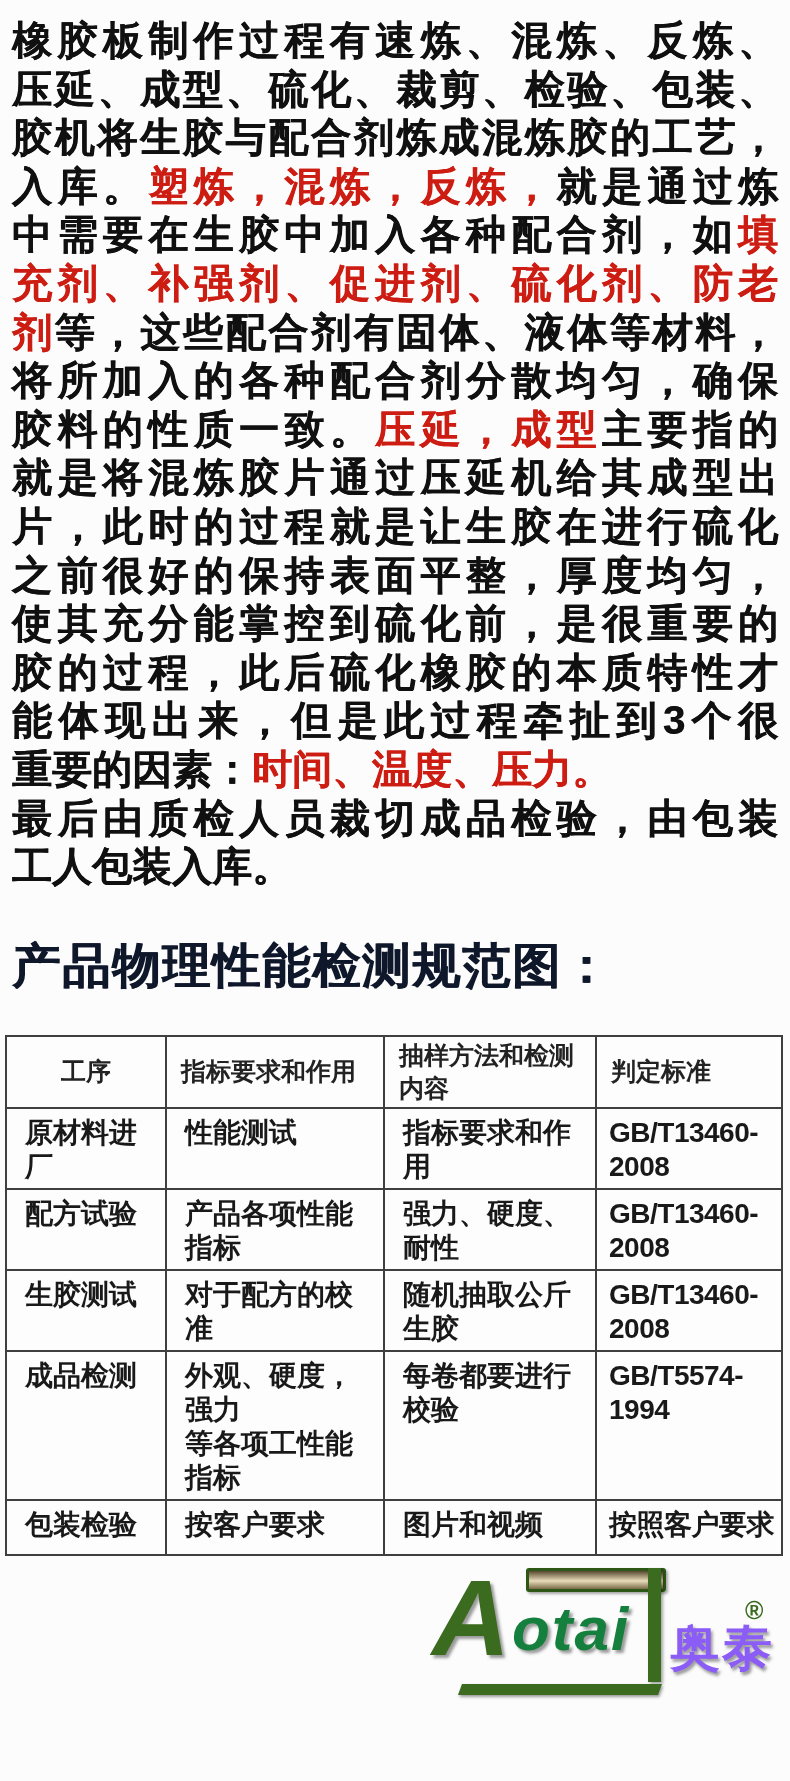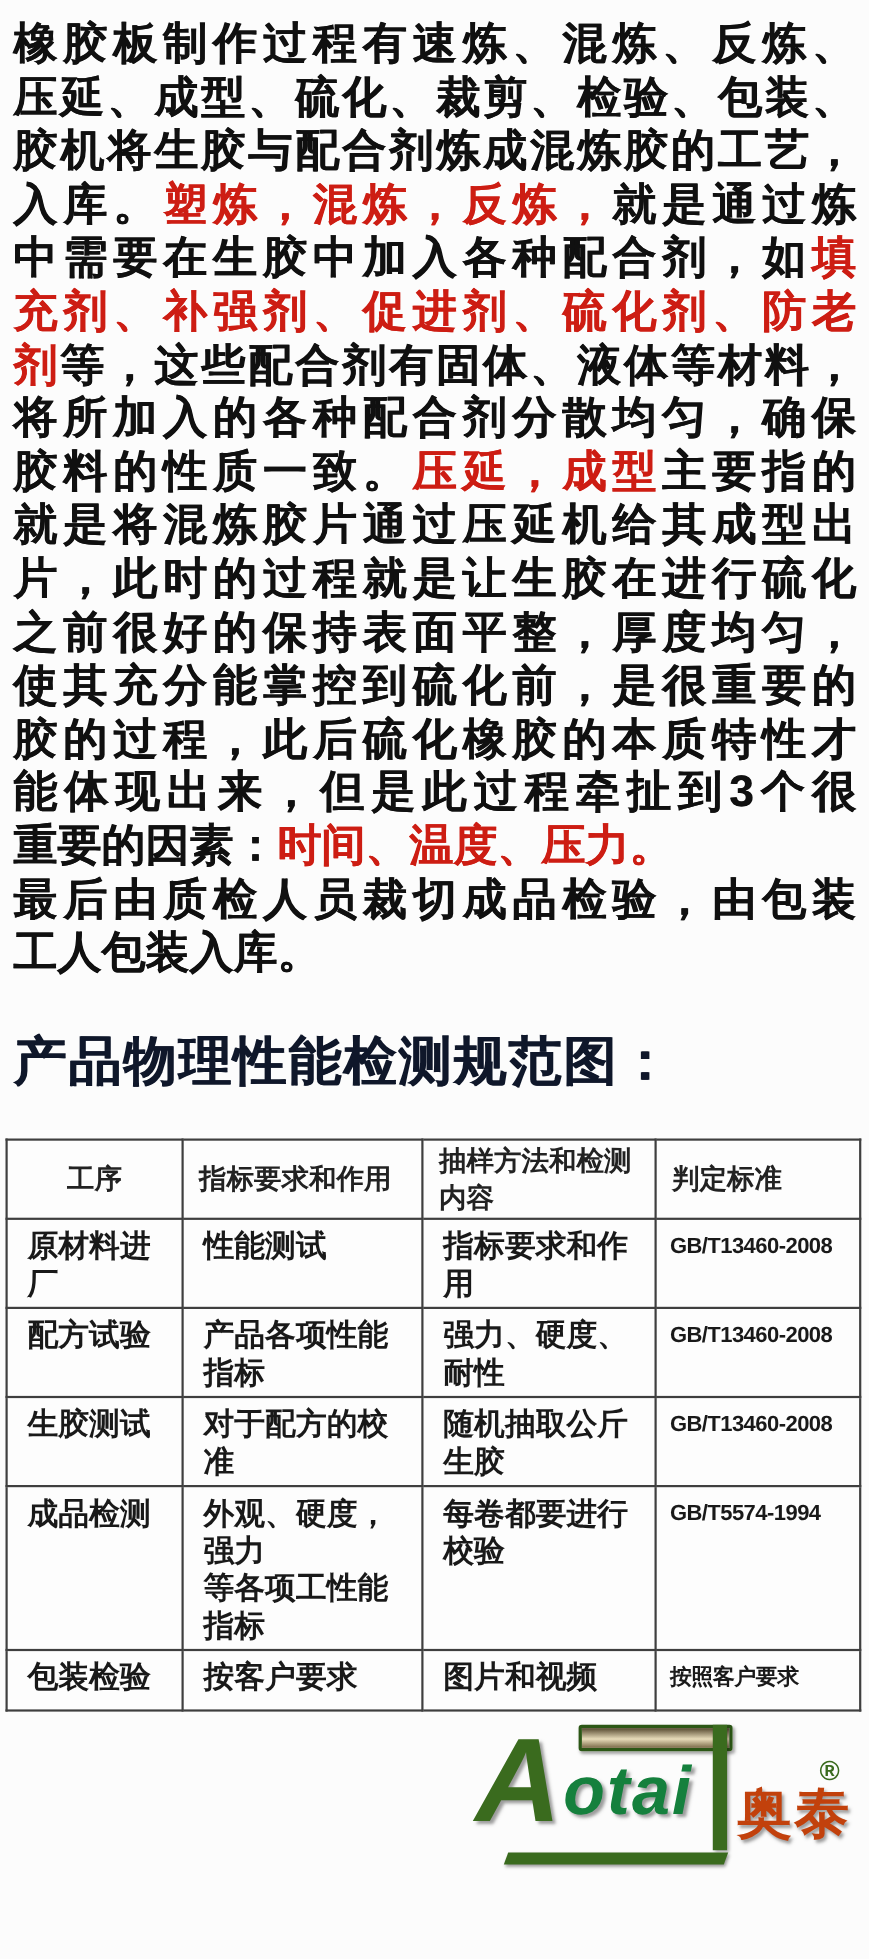--- a/index.html
+++ b/index.html
@@ -35,21 +35,21 @@
   .spec th{
     font-size:25px;font-weight:700;color:#222;
     height:38px;text-align:left;padding:2px 6px 2px 14px;
   }
   .spec th.c0{text-align:center;padding-left:6px;}
   .spec td{
     font-size:28px;font-weight:700;color:#191919;
     vertical-align:top;padding:7px 6px 4px 18px;
     line-height:34px;white-space:pre-line;height:42px;
   }
-  .spec td.c3{font-size:20px;letter-spacing:-0.5px;padding-left:12px;}
+  .spec td.c3{font-size:28px;letter-spacing:-0.5px;padding-left:12px;}
   
   .logo{position:absolute;left:430px;top:1556px;width:355px;height:155px;}
   .logo *{position:absolute;}
   .logo-a{
     left:2px;top:6px;font-size:108px;line-height:112px;
     font-weight:900;font-style:italic;color:#3a6b1e;
     text-shadow:3px 3px 3px rgba(60,60,60,.5);
   }
   .logo-otai{
     left:82px;top:38px;font-size:62px;line-height:70px;
@@ -66,21 +66,21 @@
     left:218px;top:12px;width:13px;height:114px;background:#3a6b1e;
     box-shadow:2px 2px 3px rgba(0,0,0,.35);
   }
   .logo-underline{
     left:30px;top:128px;width:200px;height:11px;background:#3a6b1e;
     transform:skewX(-20deg);
     box-shadow:2px 2px 3px rgba(0,0,0,.4);
   }
   .logo-cjk{
     left:240px;top:64px;font-size:50px;line-height:56px;
-    font-weight:900;color:#c2410c;letter-spacing:2px;
+    font-weight:900;color:#8b5cf6;letter-spacing:2px;
     text-shadow:2px 3px 3px rgba(60,60,60,.5);
   }
   .logo-reg{
     left:315px;top:42px;font-size:25px;line-height:25px;
     font-weight:700;color:#3a6b1e;
   }
 </style>
 </head>
 <body>
 

